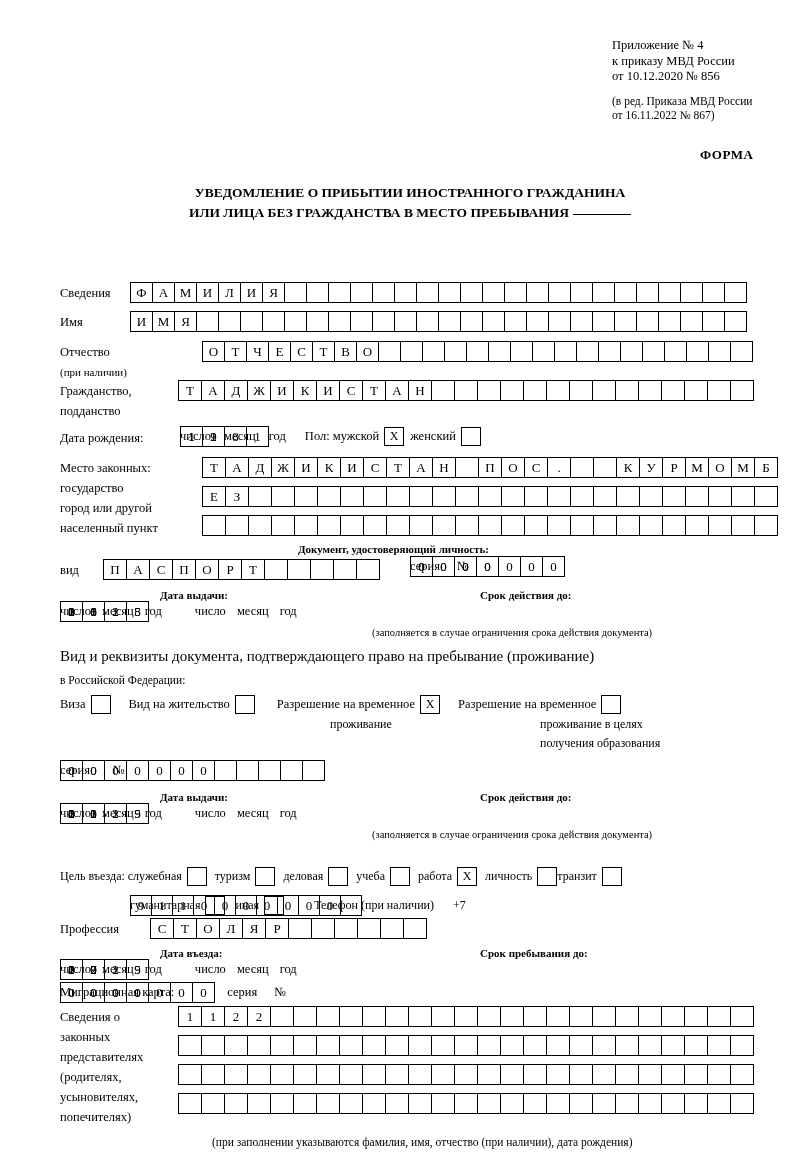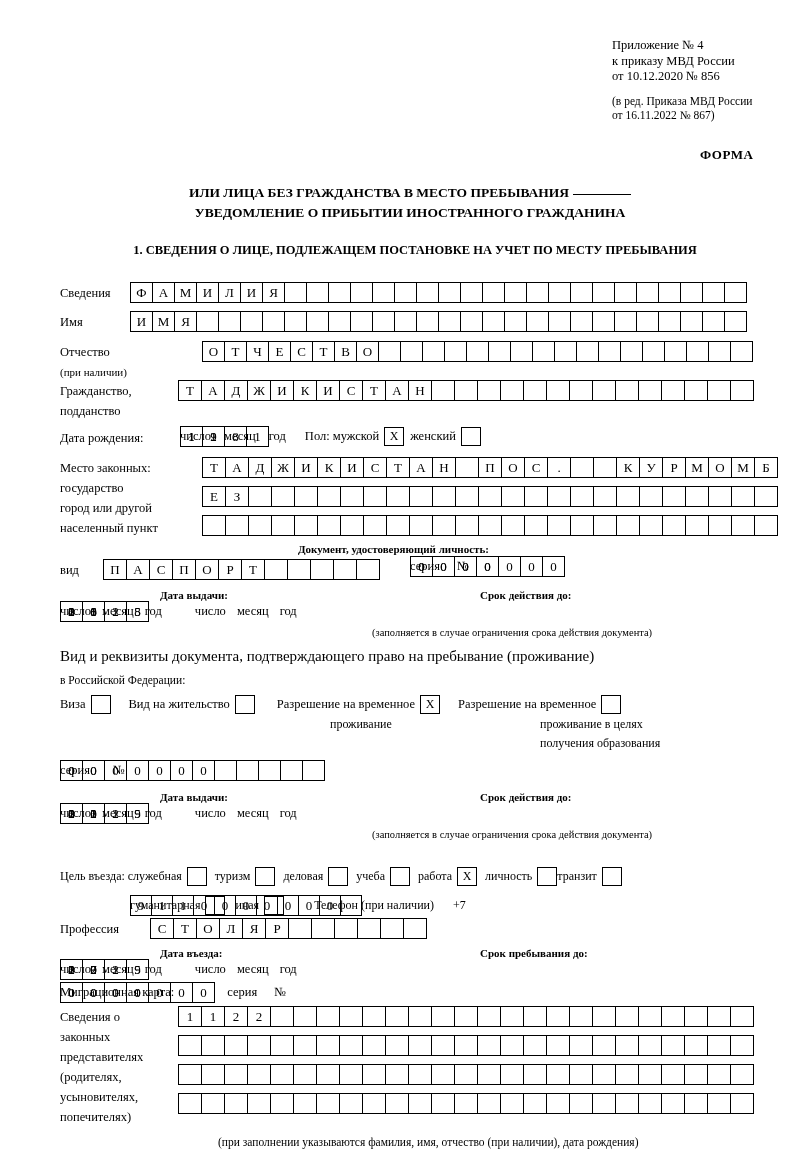--- a/index.html
+++ b/index.html
@@ -34,25 +34,24 @@
     <div>Приложение № 4</div>
     <div>к приказу МВД России</div>
     <div>от 10.12.2020 № 856</div>
     <div class="sub">(в ред. Приказа МВД России</div>
     <div class="sub" style="margin-top:0">от 16.11.2022 № 867)</div>
   </div>
 
   <div class="forma">ФОРМА</div>
 
   <div class="title">
+    <div>УВЕДОМЛЕНИЕ О ПРИБЫТИИ ИНОСТРАННОГО ГРАЖДАНИНА</div>
     <div><span>ИЛИ ЛИЦА БЕЗ ГРАЖДАНСТВА В МЕСТО ПРЕБЫВАНИЯ</span><span class="ln"></span></div>
-    <div>УВЕДОМЛЕНИЕ О ПРИБЫТИИ ИНОСТРАННОГО ГРАЖДАНИНА</div>
-  </div>
-
-  <div class="sect">1. СВЕДЕНИЯ О ЛИЦЕ, ПОДЛЕЖАЩЕМ ПОСТАНОВКЕ НА УЧЕТ ПО МЕСТУ ПРЕБЫВАНИЯ</div>
+  </div>
+
 
   <div class="lbl" style="left:60px;top:285px">Сведения</div>
   <div class="row" id="r-surname" style="left:130px;top:282px">
       <div class="cell" style="width: 23px;">Ф</div>
       <div class="cell" style="width: 23px;">А</div>
       <div class="cell" style="width: 23px;">М</div>
       <div class="cell" style="width: 23px;">И</div>
       <div class="cell" style="width: 23px;">Л</div>
       <div class="cell" style="width: 23px;">И</div>
       <div class="cell" style="width: 23px;">Я</div>
@@ -666,15 +665,15 @@
       <div class="cell" style="width: 24px;"></div>
       <div class="cell" style="width: 24px;"></div>
       <div class="cell" style="width: 24px;"></div>
       <div class="cell" style="width: 24px;"></div>
       <div class="cell" style="width: 24px;"></div>
       <div class="cell" style="width: 24px;"></div>
       <div class="cell" style="width: 24px;"></div>
       <div class="cell" style="width: 24px;"></div>
     </div>
 
-  <div class="lbl" style="left:218px;top:1134px;font-size:11.5px">(при заполнении указываются фамилия, имя, отчество (при наличии), дата рождения)</div>
+  <div class="lbl" style="left:212px;top:1134px;font-size:11.5px">(при заполнении указываются фамилия, имя, отчество (при наличии), дата рождения)</div>
 
 </div>
 
 </body></html>

